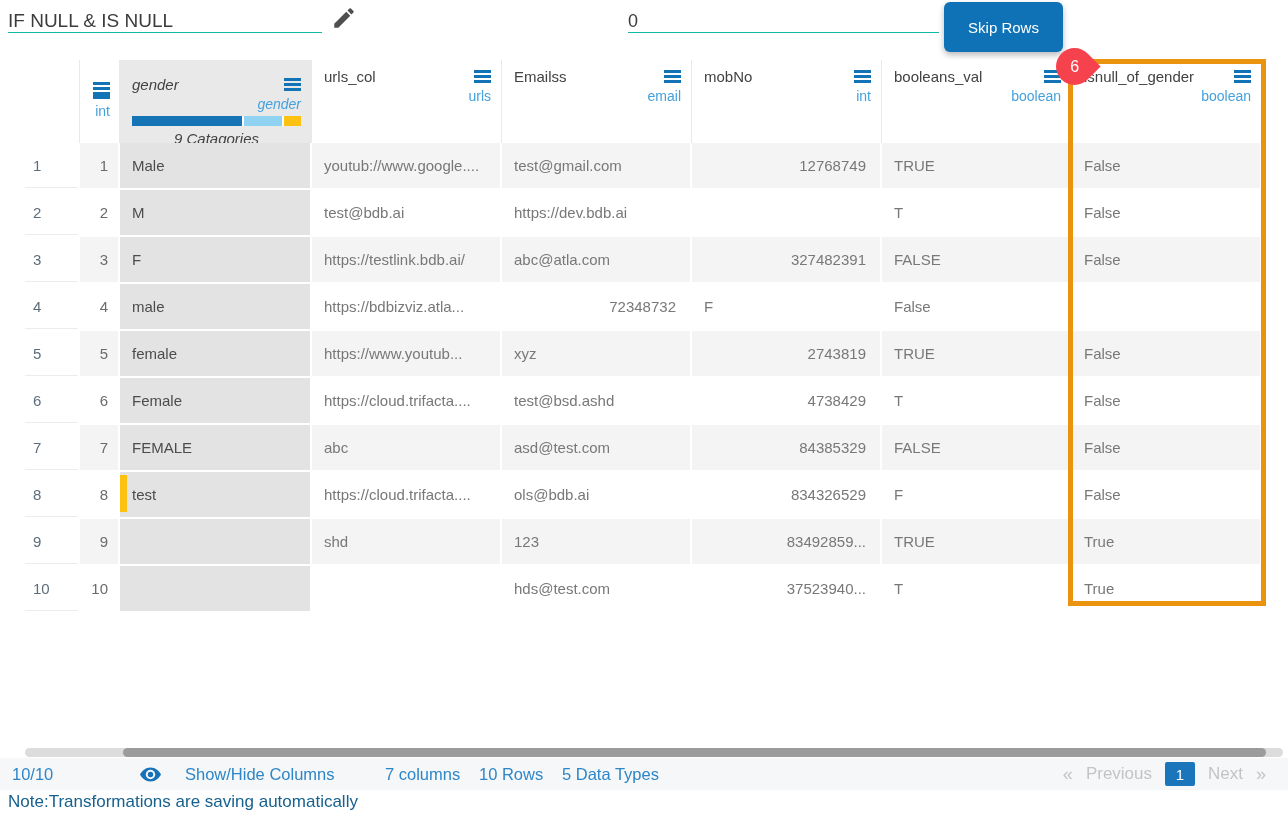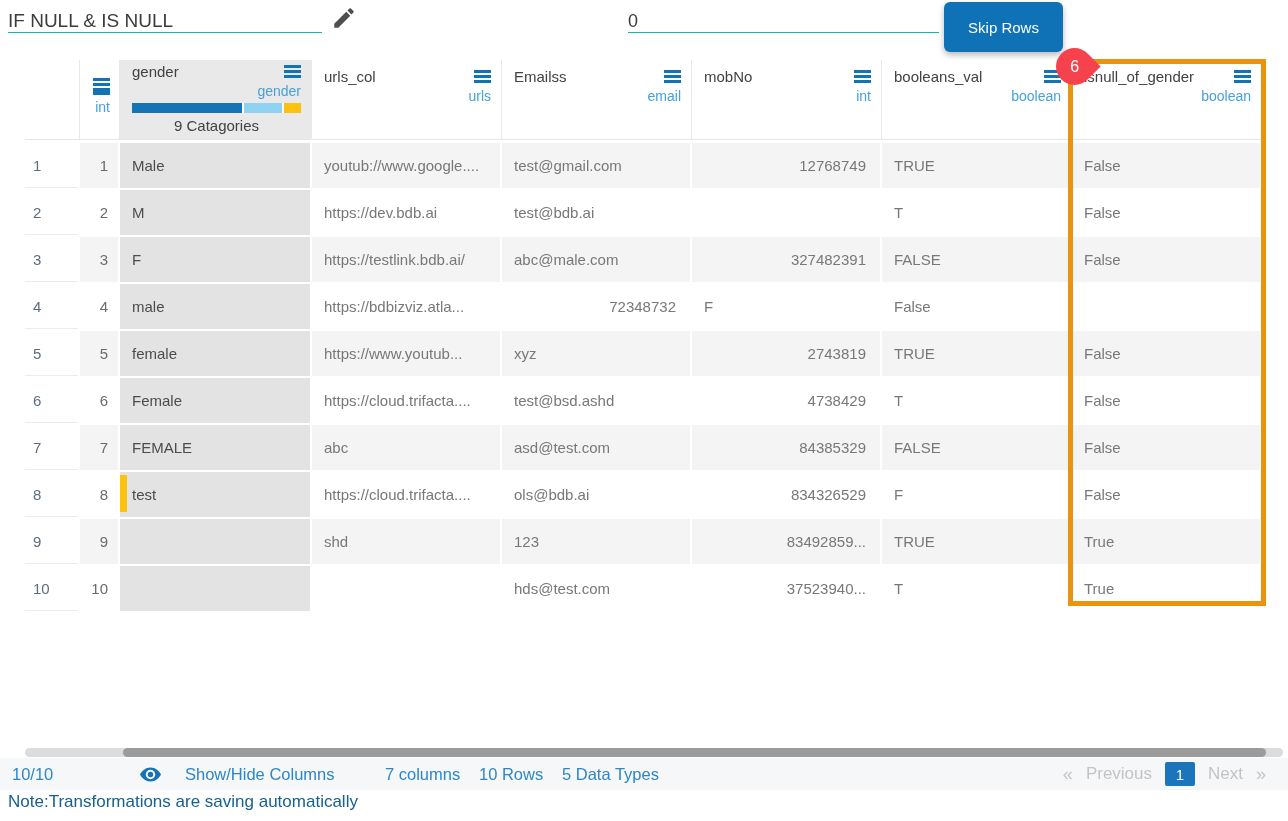--- a/index.html
+++ b/index.html
@@ -26,21 +26,21 @@
            padding:8px 10px 0 12px; position:relative; cursor:pointer; }
   .hname-row { display:flex; justify-content:space-between; align-items:center;
                font-size:15px; color:#424242; }
   .burger { width:17px; height:13px; flex:0 0 17px;
             background:linear-gradient(#1374b5 0 3px,transparent 3px 5px,#1374b5 5px 8px,transparent 8px 10px,#1374b5 10px 13px); }
   .htype { text-align:right; color:#45a1dc; font-size:14px; margin-top:3px; }
   .h-rownum { padding:0; }
   .h-int { display:flex; flex-direction:column; justify-content:center; align-items:flex-end;
            padding:0 9px 6px 0; gap:4px; }
   .h-int .htype { margin-top:0; }
-  .h-gender { background:#e9e9e9; padding-top:3px; }
+  .h-gender { background:#e9e9e9; padding-top:16px;font-style:italic; }
   .h-gender .htype { margin-top:3px; }
   .hist { display:flex; height:10px; margin:4px 0 0 0; background:#fff; }
   .hist span { height:100%; }
   .hist span + span { margin-left:2px; }
   .hsummary { text-align:center; font-size:15px; color:#424242; margin-top:4px; }
 
   #rows { margin-top:3px; }
   .row { height:47px; }
   .cell { position:relative; display:flex; align-items:center; padding-left:12px;
           font-size:15px; color:#787878; border-right:2px solid #fff; border-bottom:2px solid #fff;
@@ -185,26 +185,26 @@
         <div class="row">
           <div class="cell c0 even">
             <span>2</span>
           </div>
           <div class="cell c1 even">
             <span>2</span>
           </div>
           <div class="cell c2 even">
             <span>M</span>
           </div>
+          <div class="cell c4 even">
+            <span>test@bdb.ai</span>
+          </div>
           <div class="cell c3 even">
             <span>https://dev.bdb.ai</span>
           </div>
-          <div class="cell c4 even">
-            <span>test@bdb.ai</span>
-          </div>
           <div class="cell c5 even">
             <span></span>
           </div>
           <div class="cell c6 even">
             <span>T</span>
           </div>
           <div class="cell c7 even">
             <span>False</span>
           </div>
         </div>
@@ -215,21 +215,21 @@
           <div class="cell c1 odd">
             <span>3</span>
           </div>
           <div class="cell c2 odd">
             <span>F</span>
           </div>
           <div class="cell c3 odd">
             <span>https://testlink.bdb.ai/</span>
           </div>
           <div class="cell c4 odd">
-            <span>abc@male.com</span>
+            <span>abc@atla.com</span>
           </div>
           <div class="cell c5 odd">
             <span>327482391</span>
           </div>
           <div class="cell c6 odd">
             <span>FALSE</span>
           </div>
           <div class="cell c7 odd">
             <span>False</span>
           </div>

